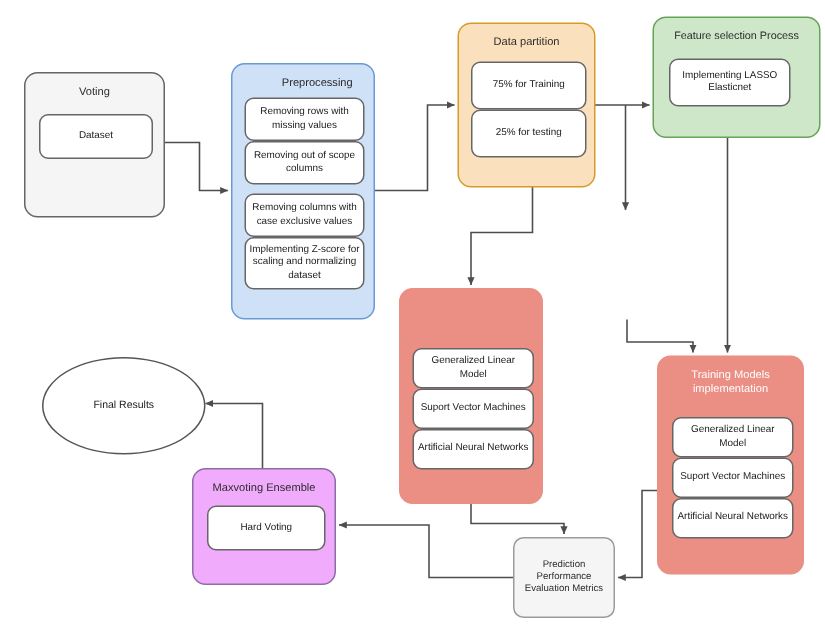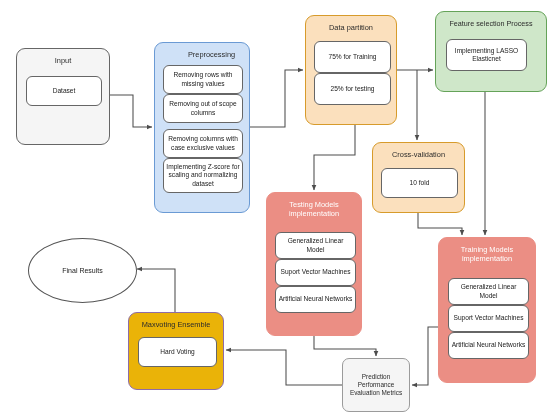--- a/index.html
+++ b/index.html
@@ -114,21 +114,21 @@
     background: #eb8e84; border-color: #eb8e84;
   }
   #grp-training .group-title { top: 7px; }
   #sub-trm-0 { left: 9px; top: 40px; width: 81px; height: 27px; }
   #sub-trm-1 { left: 9px; top: 67px; width: 81px; height: 27px; }
   #sub-trm-2 { left: 9px; top: 94px; width: 81px; height: 27px; }
 
   
   #grp-maxvoting {
     left: 128px; top: 312px; width: 96px; height: 78px;
-    background: #eab308; border-color: #8e6ca8;
+    background: #f0abfc; border-color: #8e6ca8;
   }
   #grp-maxvoting .group-title { top: 7px; }
   #sub-mv-0 { left: 9px; top: 24px; width: 79px; height: 30px; }
 
   
   #node-prediction {
     position: absolute;
     left: 342px; top: 358px; width: 68px; height: 54px;
     background: #f5f5f5; border: 1px solid #9b9b9b;
     border-radius: 7px; box-sizing: border-box;
@@ -167,21 +167,21 @@
       <path d="M485,92 L485,235"></path>
       <path d="M418,213 L418,228 L462,228 L462,235"></path>
       <path d="M314,336 L314,349 L376,349 L376,356"></path>
       <path d="M438,327 L428,327 L428,385 L412,385"></path>
       <path d="M342,385 L286,385 L286,350 L226,350"></path>
       <path d="M175,312 L175,269 L137,269"></path>
     </g>
   </svg>
 
   <div class="group" id="grp-input">
-    <div class="group-title">Input</div>
+    <div class="group-title">Voting</div>
     <div class="sub" id="sub-dataset">Dataset</div>
   </div>
 
   <div class="group" id="grp-preprocessing">
     <div class="group-title">Preprocessing</div>
     <div class="sub" id="sub-pp-0">Removing rows with missing values</div>
     <div class="sub" id="sub-pp-1">Removing out of scope columns</div>
     <div class="sub" id="sub-pp-2">Removing columns with case exclusive values</div>
     <div class="sub" id="sub-pp-3">Implementing Z-score for scaling and normalizing dataset</div>
   </div>
@@ -190,27 +190,22 @@
     <div class="group-title">Data partition</div>
     <div class="sub" id="sub-dp-0">75% for Training</div>
     <div class="sub" id="sub-dp-1">25% for testing</div>
   </div>
 
   <div class="group" id="grp-featureselection">
     <div class="group-title">Feature selection Process</div>
     <div class="sub" id="sub-fs-0">Implementing LASSO Elasticnet</div>
   </div>
 
-  <div class="group" id="grp-crossvalidation">
-    <div class="group-title">Cross-validation</div>
-    <div class="sub" id="sub-cv-0">10 fold</div>
-  </div>
 
   <div class="group" id="grp-testing">
-    <div class="group-title white-title">Testing Models implementation</div>
     <div class="sub" id="sub-tm-0">Generalized Linear Model</div>
     <div class="sub" id="sub-tm-1">Suport Vector Machines</div>
     <div class="sub" id="sub-tm-2">Artificial Neural Networks</div>
   </div>
 
   <div class="group" id="grp-training">
     <div class="group-title white-title">Training Models implementation</div>
     <div class="sub" id="sub-trm-0">Generalized Linear Model</div>
     <div class="sub" id="sub-trm-1">Suport Vector Machines</div>
     <div class="sub" id="sub-trm-2">Artificial Neural Networks</div>

